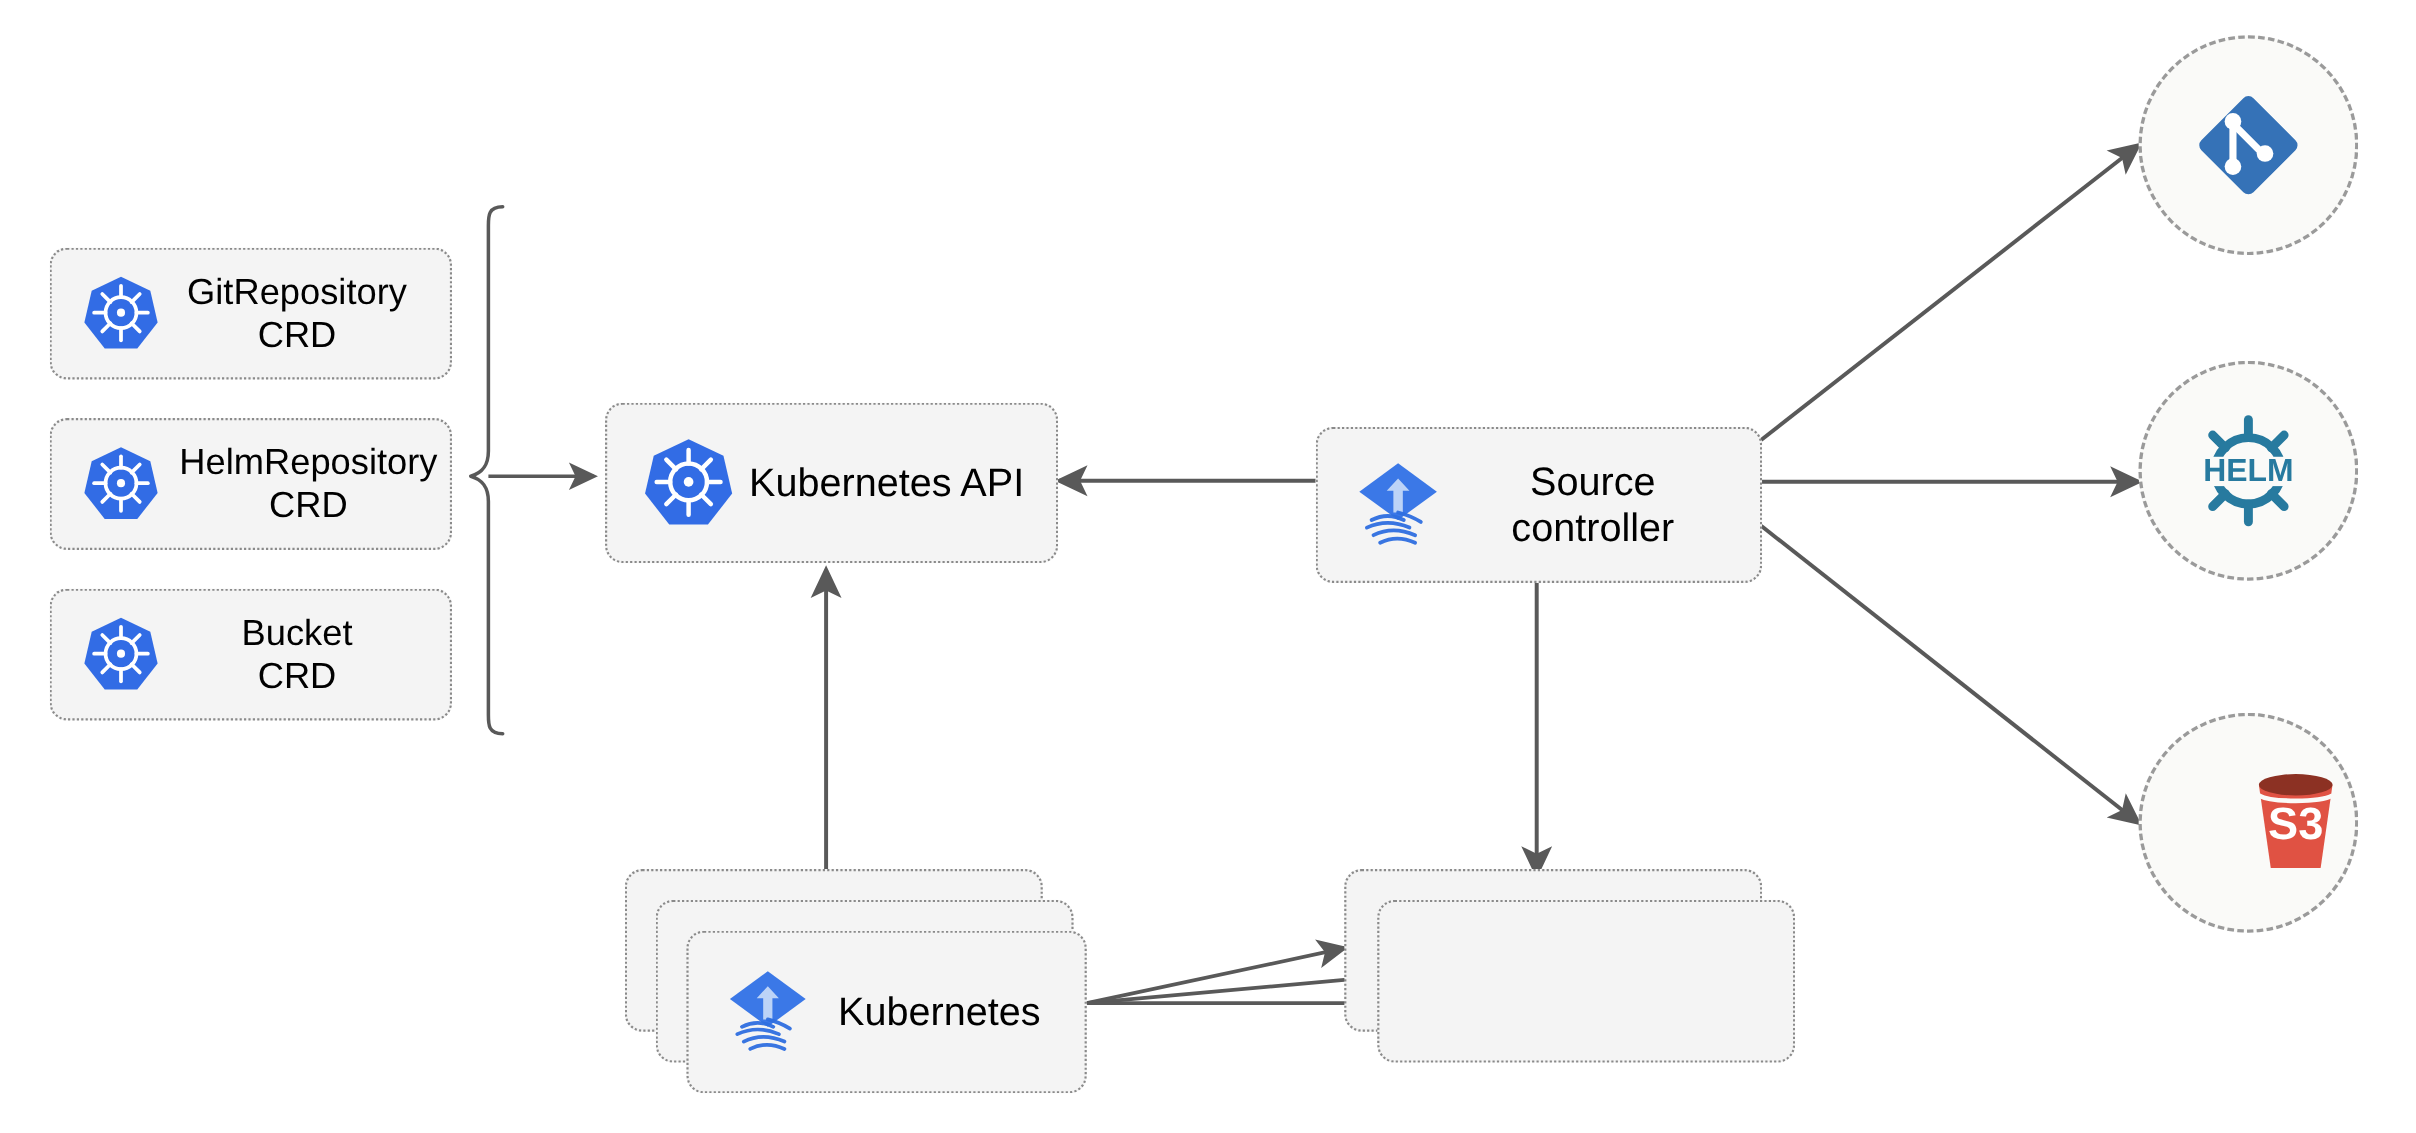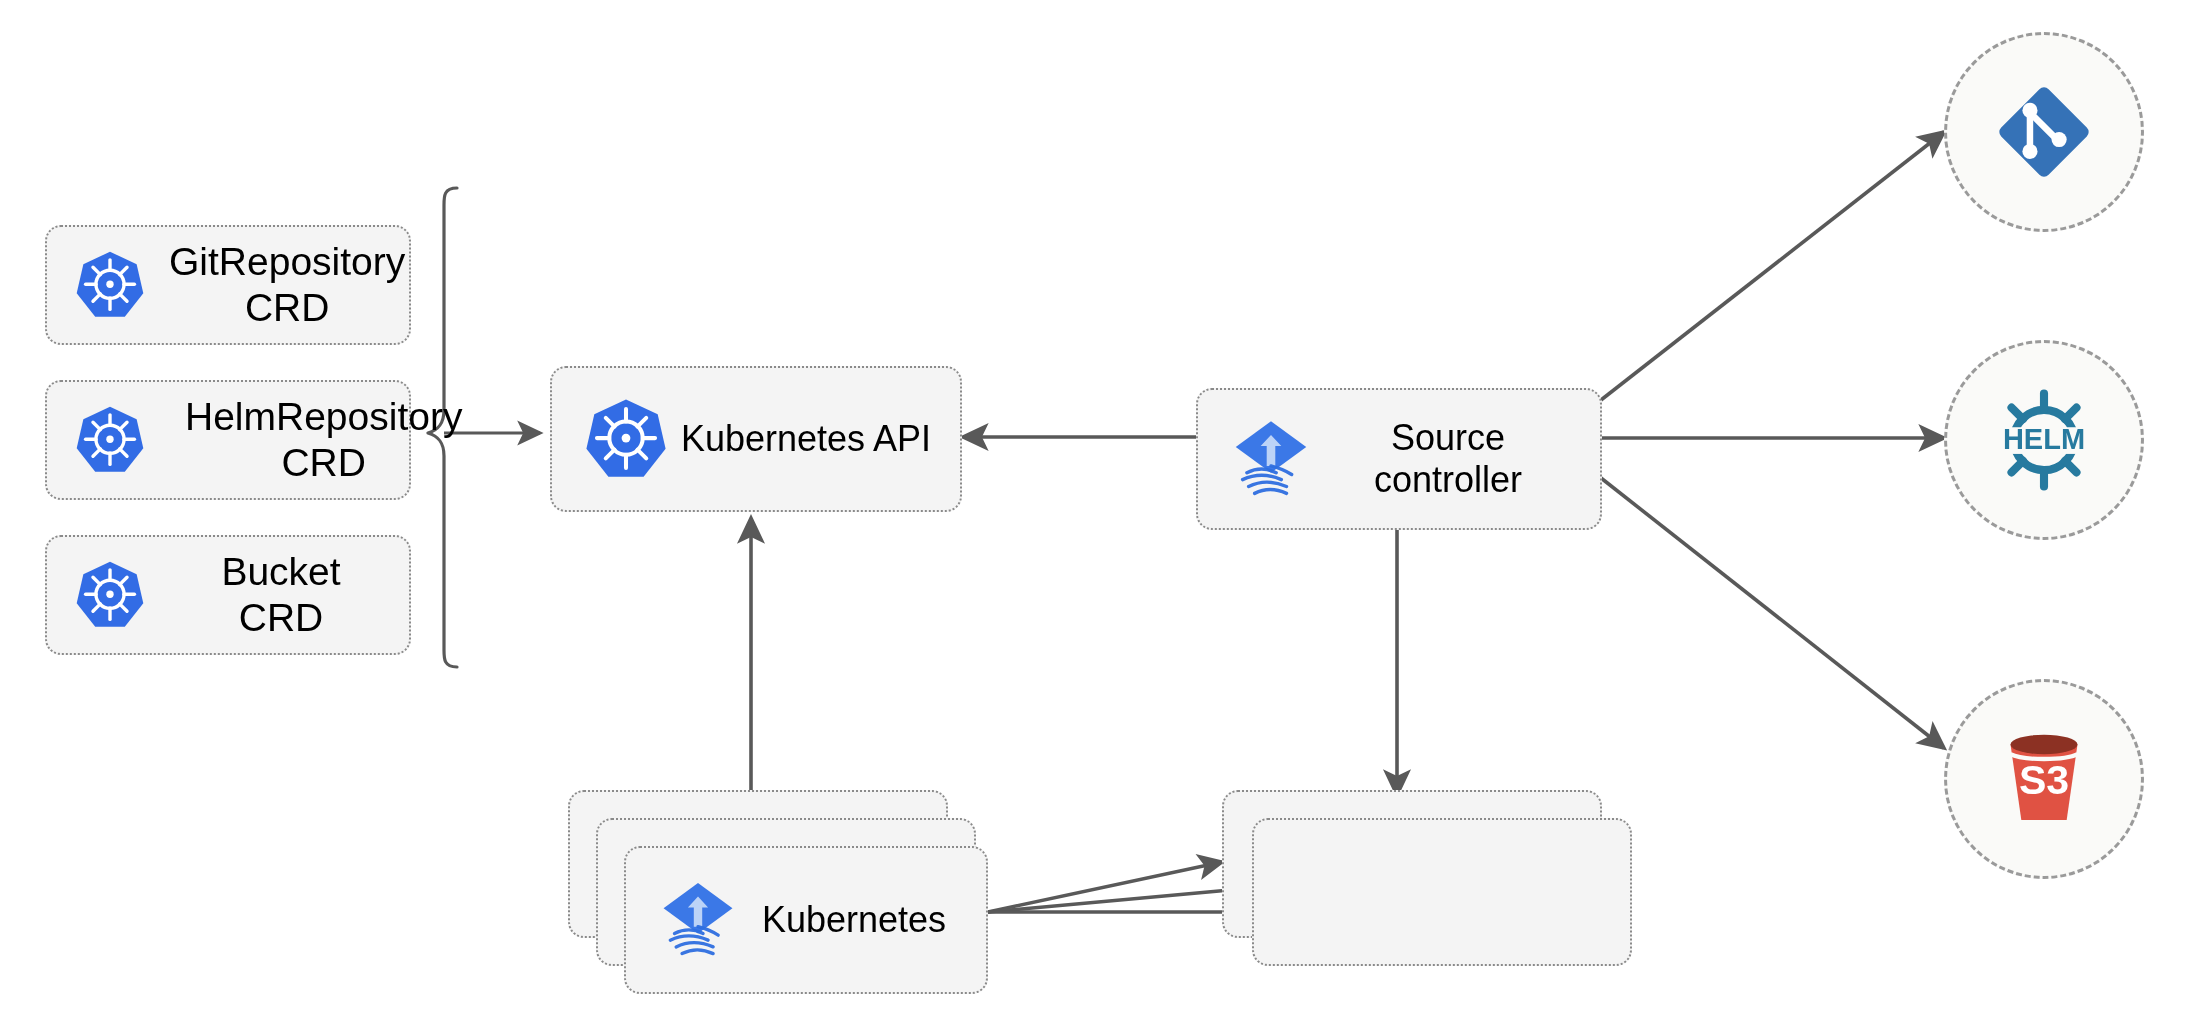--- a/index.html
+++ b/index.html
@@ -38,21 +38,21 @@
     color: #000000;
     font-size: 34px;
     line-height: 1.18;
     text-align: center;
     white-space: pre-line;
   }
 
   
   .crd-box { width: 366px; height: 120px; padding: 0 16px; }
   .crd-box .icon { flex: 0 0 auto; width: 74px; height: 74px; margin-left: 10px; }
-  .crd-box .node-label { flex: 1 1 auto; font-size: 39px; margin-left: 22px; }
+  .crd-box .node-label { flex: 1 1 auto; font-size: 33px; }
 
   
   .big-box { padding: 0 18px; }
   .big-box .icon { flex: 0 0 auto; margin-left: 12px; }
   .big-box .node-label { flex: 1 1 auto; font-size: 36px; }
 
   
   .circle-node {
     position: absolute;
     border-radius: 50%;
@@ -243,41 +243,41 @@
           <line x1="37" y1="32" x2="63" y2="58"></line>
           <line x1="37" y1="36" x2="37" y2="64"></line>
         </g>
         <circle cx="37" cy="30" r="7" fill="#ffffff"></circle>
         <circle cx="37" cy="68" r="7" fill="#ffffff"></circle>
         <circle cx="64" cy="57" r="7" fill="#ffffff"></circle>
       </svg>
     </span>
   </div>
 
-  <div class="circle-node" style="left:1944px; top:340px; width:200px; height:200px;text-align:right;">
+  <div class="circle-node" style="left:1944px; top:328px; width:200px; height:200px;text-align:right;">
     <span class="icon" style="width:116px;height:116px;position:relative;">
       <svg viewBox="0 0 100 100">
         <g stroke="#277a9f" stroke-width="7" fill="none" stroke-linecap="round">
           <circle cx="50" cy="50" r="26"></circle>
           <line x1="50" y1="10" x2="50" y2="24"></line>
           <line x1="50" y1="76" x2="50" y2="90"></line>
           <line x1="10" y1="50" x2="24" y2="50"></line>
           <line x1="76" y1="50" x2="90" y2="50"></line>
           <line x1="22" y1="22" x2="32" y2="32"></line>
           <line x1="68" y1="68" x2="78" y2="78"></line>
           <line x1="78" y1="22" x2="68" y2="32"></line>
           <line x1="32" y1="68" x2="22" y2="78"></line>
         </g>
         <rect x="4" y="39" width="92" height="23" fill="#fafaf8"></rect>
         <text x="50" y="58" font-family="Liberation Sans, sans-serif" font-size="25" font-weight="bold" fill="#277a9f" text-anchor="middle">HELM</text>
       </svg>
     </span>
   </div>
 
-  <div class="circle-node" style="left:1944px; top:679px; width:200px; height:200px;">
+  <div class="circle-node" style="left:1944px; top:648px; width:200px; height:200px;justify-content:flex-end;">
     <span class="icon" style="width:108px;height:108px;">
       <svg viewBox="0 0 100 100">
         <path fill="#e05243" d="M19 18 L81 18 L71 88 L29 88 Z"></path>
         <ellipse cx="50" cy="18" rx="31" ry="9" fill="#8c3123"></ellipse>
         <path fill="none" stroke="#fafaf8" stroke-width="4" d="M19 27 C30 33 70 33 81 27"></path>
         <text x="50" y="64" font-family="Liberation Sans, sans-serif" font-size="38" font-weight="bold" fill="#ffffff" text-anchor="middle">S3</text>
       </svg>
     </span>
   </div>
 

